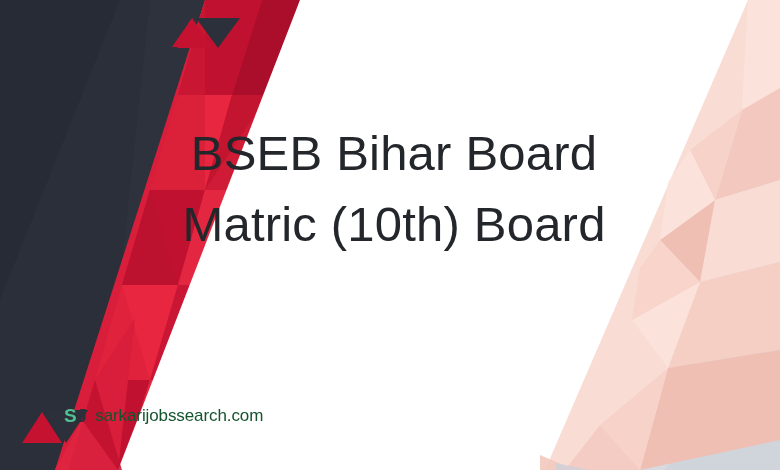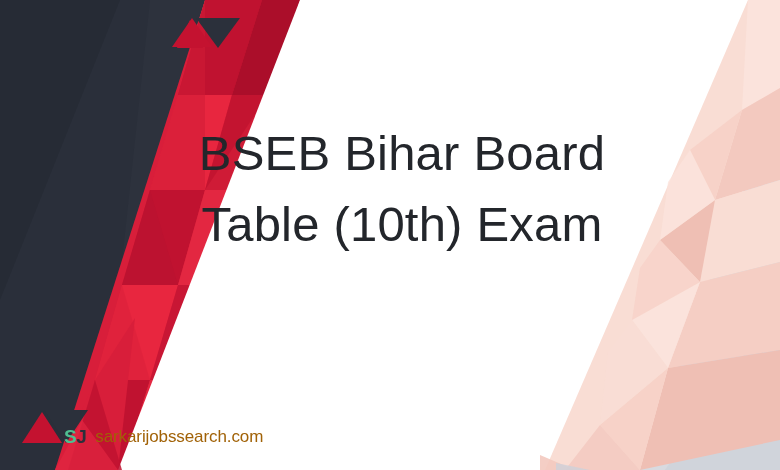--- a/index.html
+++ b/index.html
@@ -14,58 +14,58 @@
     background:#ffffff;
   }
   #bgsvg{
     position:absolute;
     left:0; top:0;
     width:780px; height:470px;
     display:block;
   }
   #title-block{
     position:absolute;
-    left:132px;
+    left:124px;
     top:118px;
     width:540px;
     text-align:center;
     z-index:5;
   }
   .title-line{
     display:block;
     color:#23262b;
     font-family:"Liberation Sans", sans-serif;
     font-size:49px;
     line-height:71px;
     font-weight:400;
     letter-spacing:0.2px;
     white-space:nowrap;
   }
   #logo-row{
     position:absolute;
     left:64px;
-    top:427px;
+    top:406px;
     display:flex;
     align-items:center;
     z-index:6;
   }
   #logo-mark{
     font-family:"Liberation Sans", sans-serif;
     font-size:19px;
     font-weight:700;
     letter-spacing:-0.5px;
     line-height:1;
   }
   #logo-mark .s{color:#4fbf91;}
   #logo-mark .j{color:#2b303b;}
   #logo-text{
     margin-left:9px;
     font-family:"Liberation Sans", sans-serif;
     font-size:17px;
-    color:#a16207;
+    color:#14532d;
     letter-spacing:-0.1px;
     line-height:1;
   }
 </style>
 </head>
 <body>
 
 <div id="banner">
 
   <svg id="bgsvg" viewBox="0 0 780 470" preserveAspectRatio="none" xmlns="http://www.w3.org/2000/svg">
@@ -144,21 +144,21 @@
 
     <g>
       <polygon points="540,455 575,470 540,470" fill="#f3c9bf" opacity="0.9"></polygon>
       <polygon points="556,463 590,470 556,470" fill="#ced1d9" opacity="0.8"></polygon>
     </g>
 
   </svg>
 
   <div id="title-block">
     <span class="title-line">BSEB Bihar Board</span>
-    <span class="title-line">Table (10th) Exam</span>
+    <span class="title-line">Matric (10th) Board</span>
   </div>
 
   <div id="logo-row">
     <span id="logo-mark"><span class="s">S</span><span class="j">J</span></span>
     <span id="logo-text">sarkarijobssearch.com</span>
   </div>
 
 </div>
 
 </body></html>

